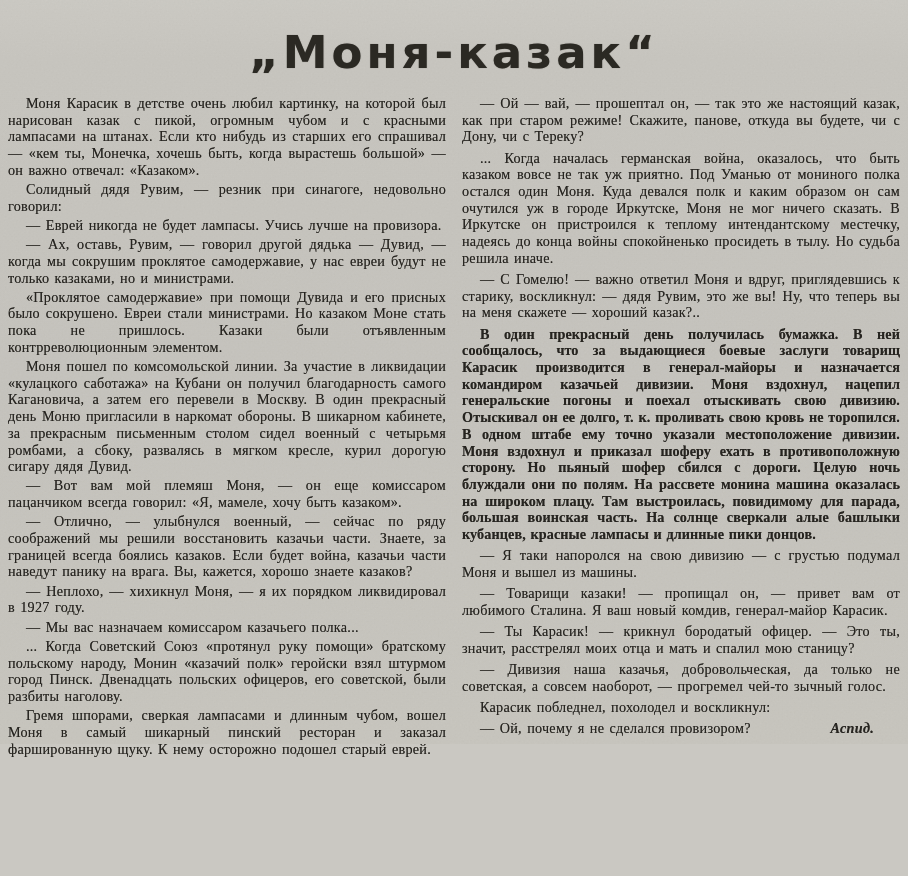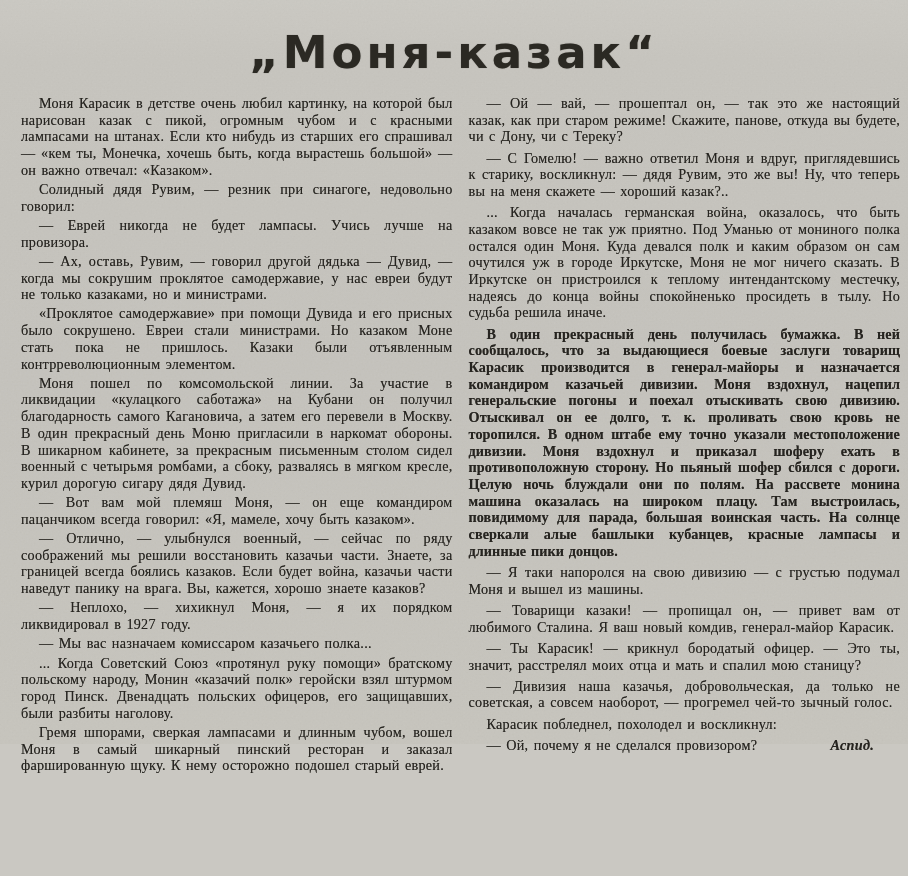--- a/index.html
+++ b/index.html
@@ -29,21 +29,21 @@
     letter-spacing:4px;
     color:#2b2923;
     padding-top:26px;
     margin:0 0 16px 0;
     text-shadow:0 0 1px rgba(40,38,32,.45);
   }
   .columns{
     position:relative;
     display:flex;
     gap:16px;
-    padding:0 8px 0 21px;
+    padding:0 8px 0 8px;
   }
   .col{
     width:446px;
     text-align:justify;
     font-size:14.2px;
     line-height:16.7px;
     letter-spacing:.25px;
     word-spacing:1.5px;
     color:#262420;
   }
@@ -78,32 +78,32 @@
 
   <div class="columns">
 
     <div class="col col-left">
       <p>Моня Карасик в детстве очень любил картинку, на которой был нарисован казак с пикой, огромным чубом и с красными лампасами на штанах. Если кто нибудь из старших его спрашивал — «кем ты, Монечка, хочешь быть, когда вырастешь большой» — он важно отвечал: «Казаком».</p>
       <p>Солидный дядя Рувим, — резник при синагоге, недовольно говорил:</p>
       <p>— Еврей никогда не будет лампасы. Учись лучше на провизора.</p>
       <p>— Ах, оставь, Рувим, — говорил другой дядька — Дувид, — когда мы сокрушим проклятое самодержавие, у нас евреи будут не только казаками, но и министрами.</p>
       <p>«Проклятое самодержавие» при помощи Дувида и его присных было сокрушено. Евреи стали министрами. Но казаком Моне стать пока не пришлось. Казаки были отъявленным контрреволюционным элементом.</p>
       <p>Моня пошел по комсомольской линии. За участие в ликвидации «кулацкого саботажа» на Кубани он получил благодарность самого Кагановича, а затем его перевели в Москву. В один прекрасный день Моню пригласили в наркомат обороны. В шикарном кабинете, за прекрасным письменным столом сидел военный с четырьмя ромбами, а сбоку, развалясь в мягком кресле, курил дорогую сигару дядя Дувид.</p>
-      <p>— Вот вам мой племяш Моня, — он еще командиром пацанчиком всегда говорил: «Я, мамеле, хочу быть казаком».</p>
+      <p>— Вот вам мой племяш Моня, — он еще комиссаром пацанчиком всегда говорил: «Я, мамеле, хочу быть казаком».</p>
       <p>— Отлично, — улыбнулся военный, — сейчас по ряду соображений мы решили восстановить казачьи части. Знаете, за границей всегда боялись казаков. Если будет война, казачьи части наведут панику на врага. Вы, кажется, хорошо знаете казаков?</p>
       <p>— Неплохо, — хихикнул Моня, — я их порядком ликвидировал в 1927 году.</p>
       <p>— Мы вас назначаем комиссаром казачьего полка...</p>
-      <p>... Когда Советский Союз «протянул руку помощи» братскому польскому народу, Монин «казачий полк» геройски взял штурмом город Пинск. Двенадцать польских офицеров, его защищавших, были разбиты наголову.</p>
+      <p>... Когда Советский Союз «протянул руку помощи» братскому польскому народу, Монин «казачий полк» геройски взял штурмом город Пинск. Двенадцать польских офицеров, его советской, были разбиты наголову.</p>
       <p>Гремя шпорами, сверкая лампасами и длинным чубом, вошел Моня в самый шикарный пинский ресторан и заказал фаршированную щуку. К нему осторожно подошел старый еврей.</p>
     </div>
 
     <div class="col col-right">
       <p>— Ой — вай, — прошептал он, — так это же настоящий казак, как при старом режиме! Скажите, панове, откуда вы будете, чи с Дону, чи с Тереку?</p>
+      <p>... Когда началась германская война, оказалось, что быть казаком вовсе не так уж приятно. Под Уманью от мониного полка остался один Моня. Куда девался полк и каким образом он сам очутился уж в городе Иркутске, Моня не мог ничего сказать. В Иркутске он пристроился к теплому интендантскому местечку, надеясь до конца войны спокойненько просидеть в тылу. Но судьба решила иначе.</p>
       <p>— С Гомелю! — важно ответил Моня и вдруг, приглядевшись к старику, воскликнул: — дядя Рувим, это же вы! Ну, что теперь вы на меня скажете — хороший казак?..</p>
-      <p>... Когда началась германская война, оказалось, что быть казаком вовсе не так уж приятно. Под Уманью от мониного полка остался один Моня. Куда девался полк и каким образом он сам очутился уж в городе Иркутске, Моня не мог ничего сказать. В Иркутске он пристроился к теплому интендантскому местечку, надеясь до конца войны спокойненько просидеть в тылу. Но судьба решила иначе.</p>
       <p class="bold">В один прекрасный день получилась бумажка. В ней сообщалось, что за выдающиеся боевые заслуги товарищ Карасик производится в генерал-майоры и назначается командиром казачьей дивизии. Моня вздохнул, нацепил генеральские погоны и поехал отыскивать свою дивизию. Отыскивал он ее долго, т. к. проливать свою кровь не торопился. В одном штабе ему точно указали местоположение дивизии. Моня вздохнул и приказал шоферу ехать в противоположную сторону. Но пьяный шофер сбился с дороги. Целую ночь блуждали они по полям. На рассвете монина машина оказалась на широком плацу. Там выстроилась, повидимому для парада, большая воинская часть. На солнце сверкали алые башлыки кубанцев, красные лампасы и длинные пики донцов.</p>
       <p>— Я таки напоролся на свою дивизию — с грустью подумал Моня и вышел из машины.</p>
       <p>— Товарищи казаки! — пропищал он, — привет вам от любимого Сталина. Я ваш новый комдив, генерал-майор Карасик.</p>
       <p>— Ты Карасик! — крикнул бородатый офицер. — Это ты, значит, расстрелял моих отца и мать и спалил мою станицу?</p>
       <p>— Дивизия наша казачья, добровольческая, да только не советская, а совсем наоборот, — прогремел чей-то зычный голос.</p>
       <p>Карасик побледнел, похолодел и воскликнул:</p>
       <p class="closing">
         <span>— Ой, почему я не сделался провизором?</span>
         <span class="signature">Аспид.</span>
       </p>

